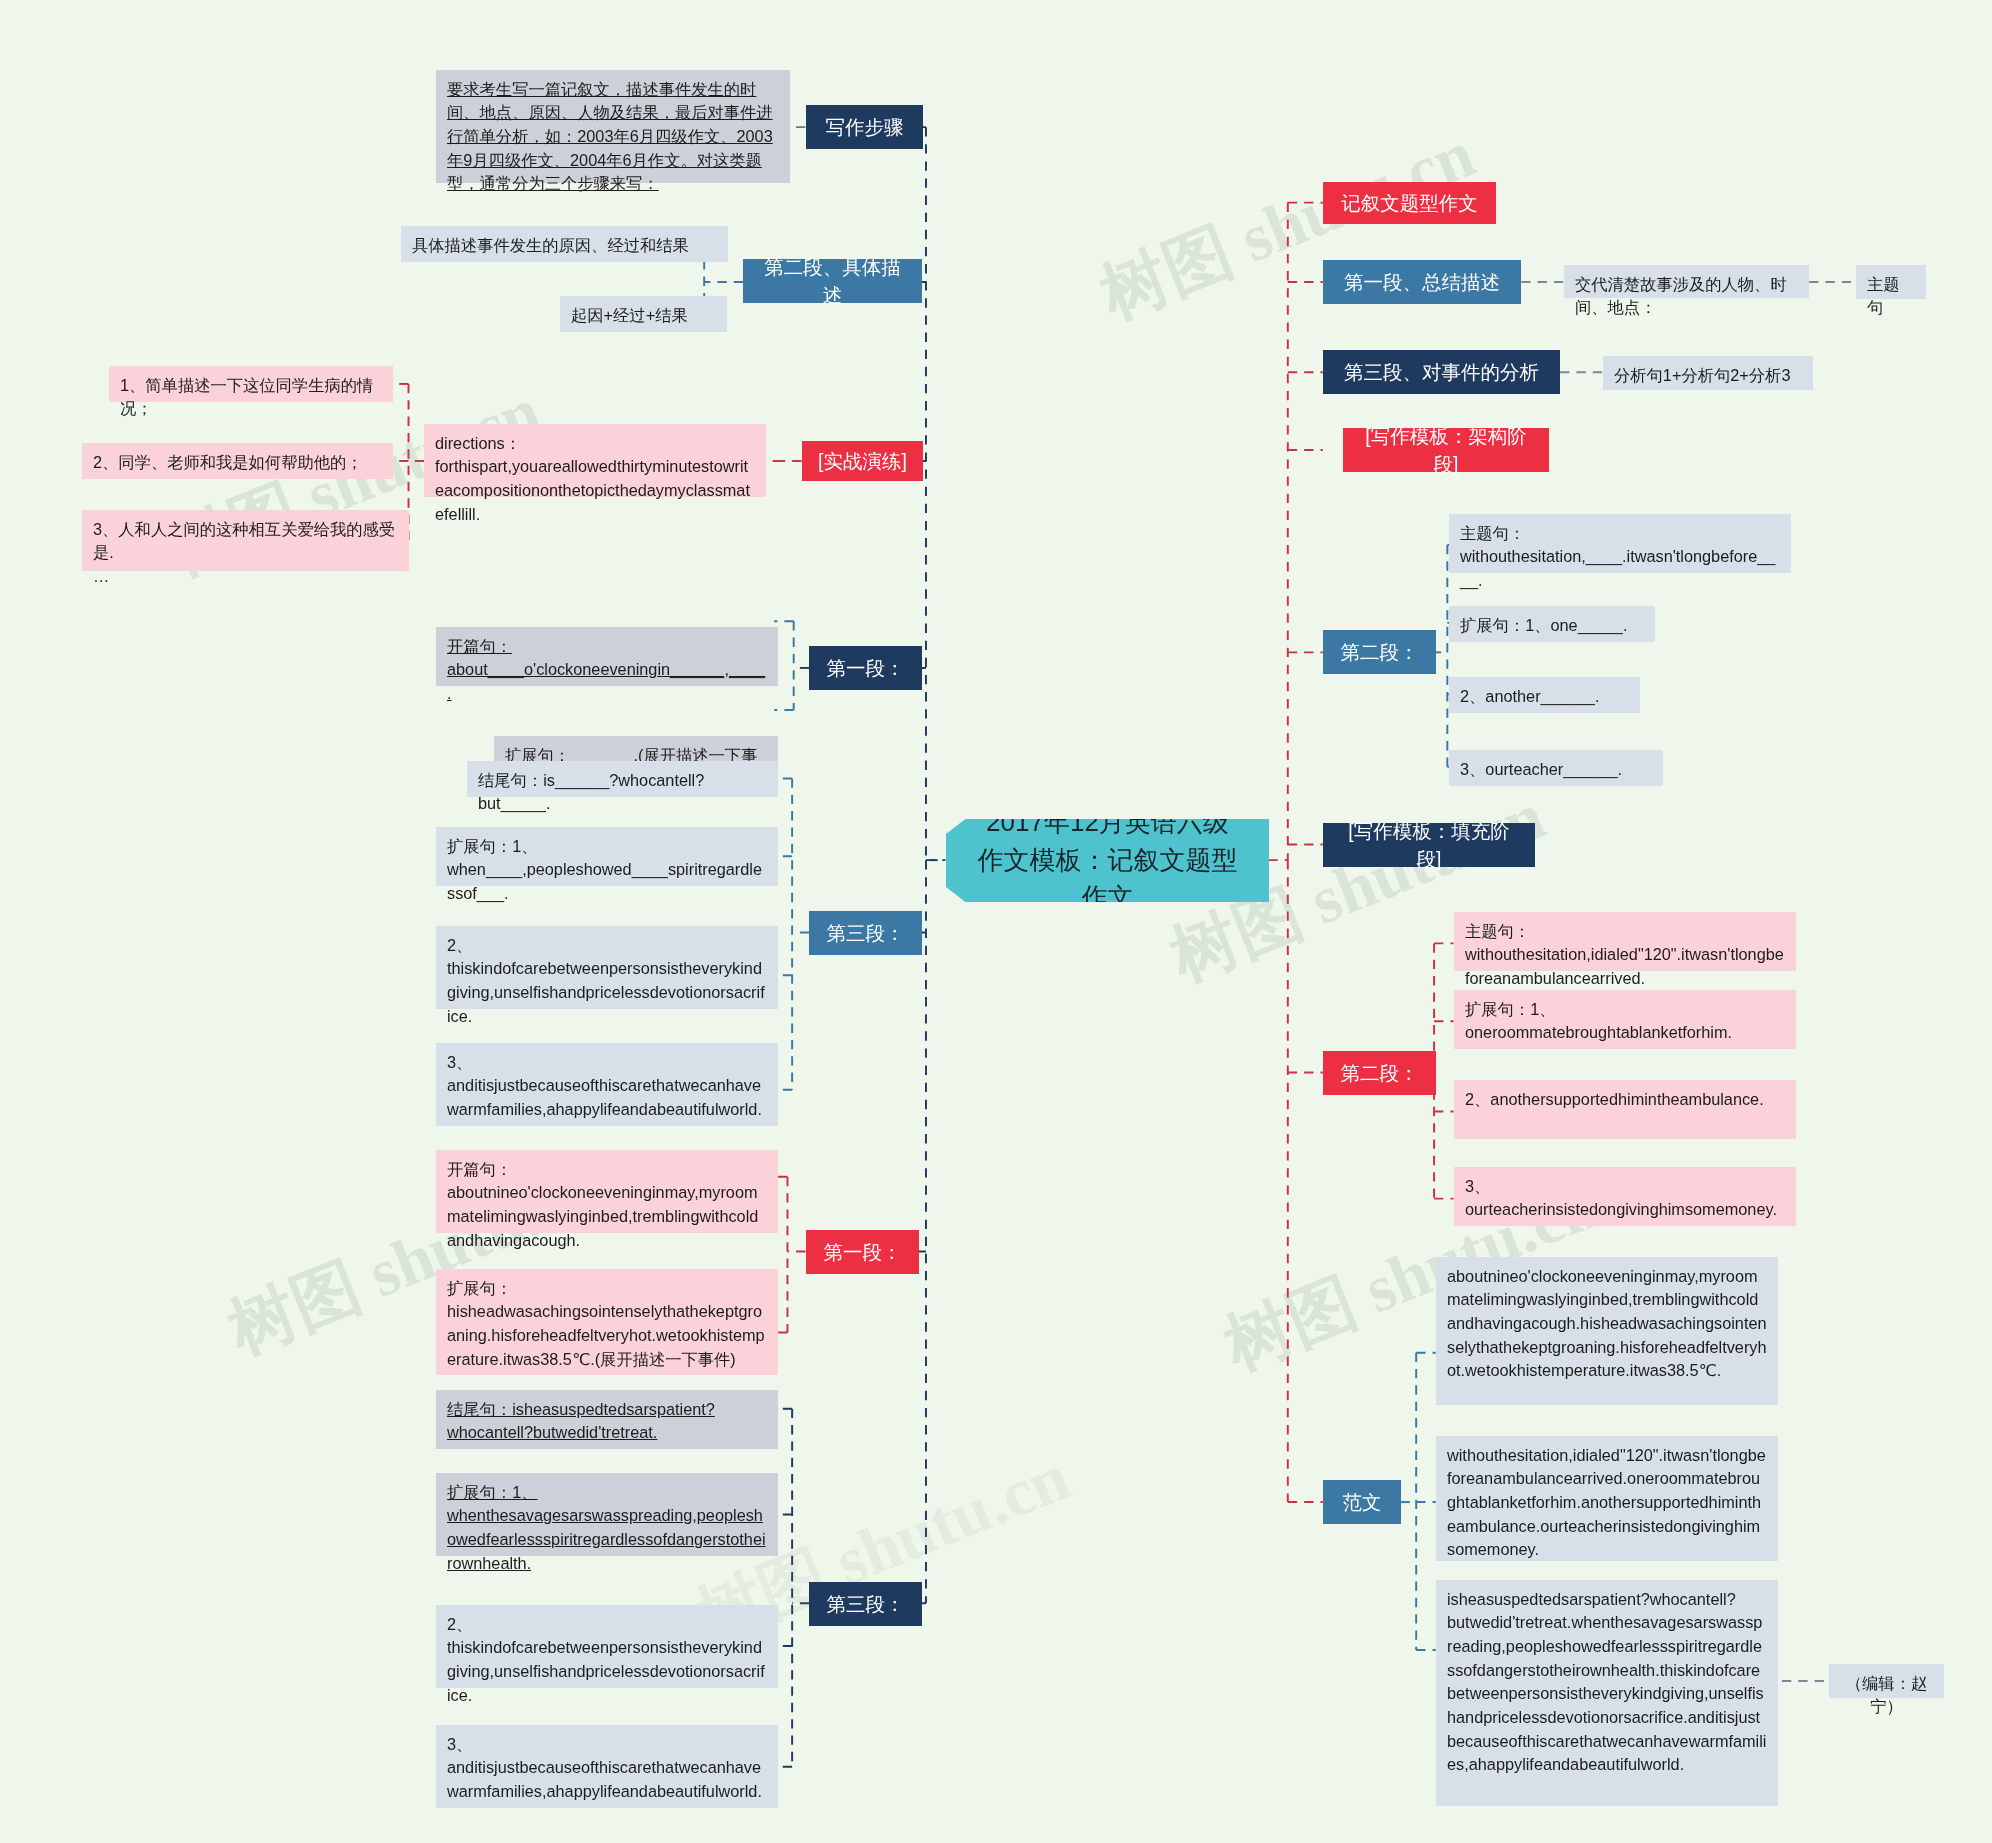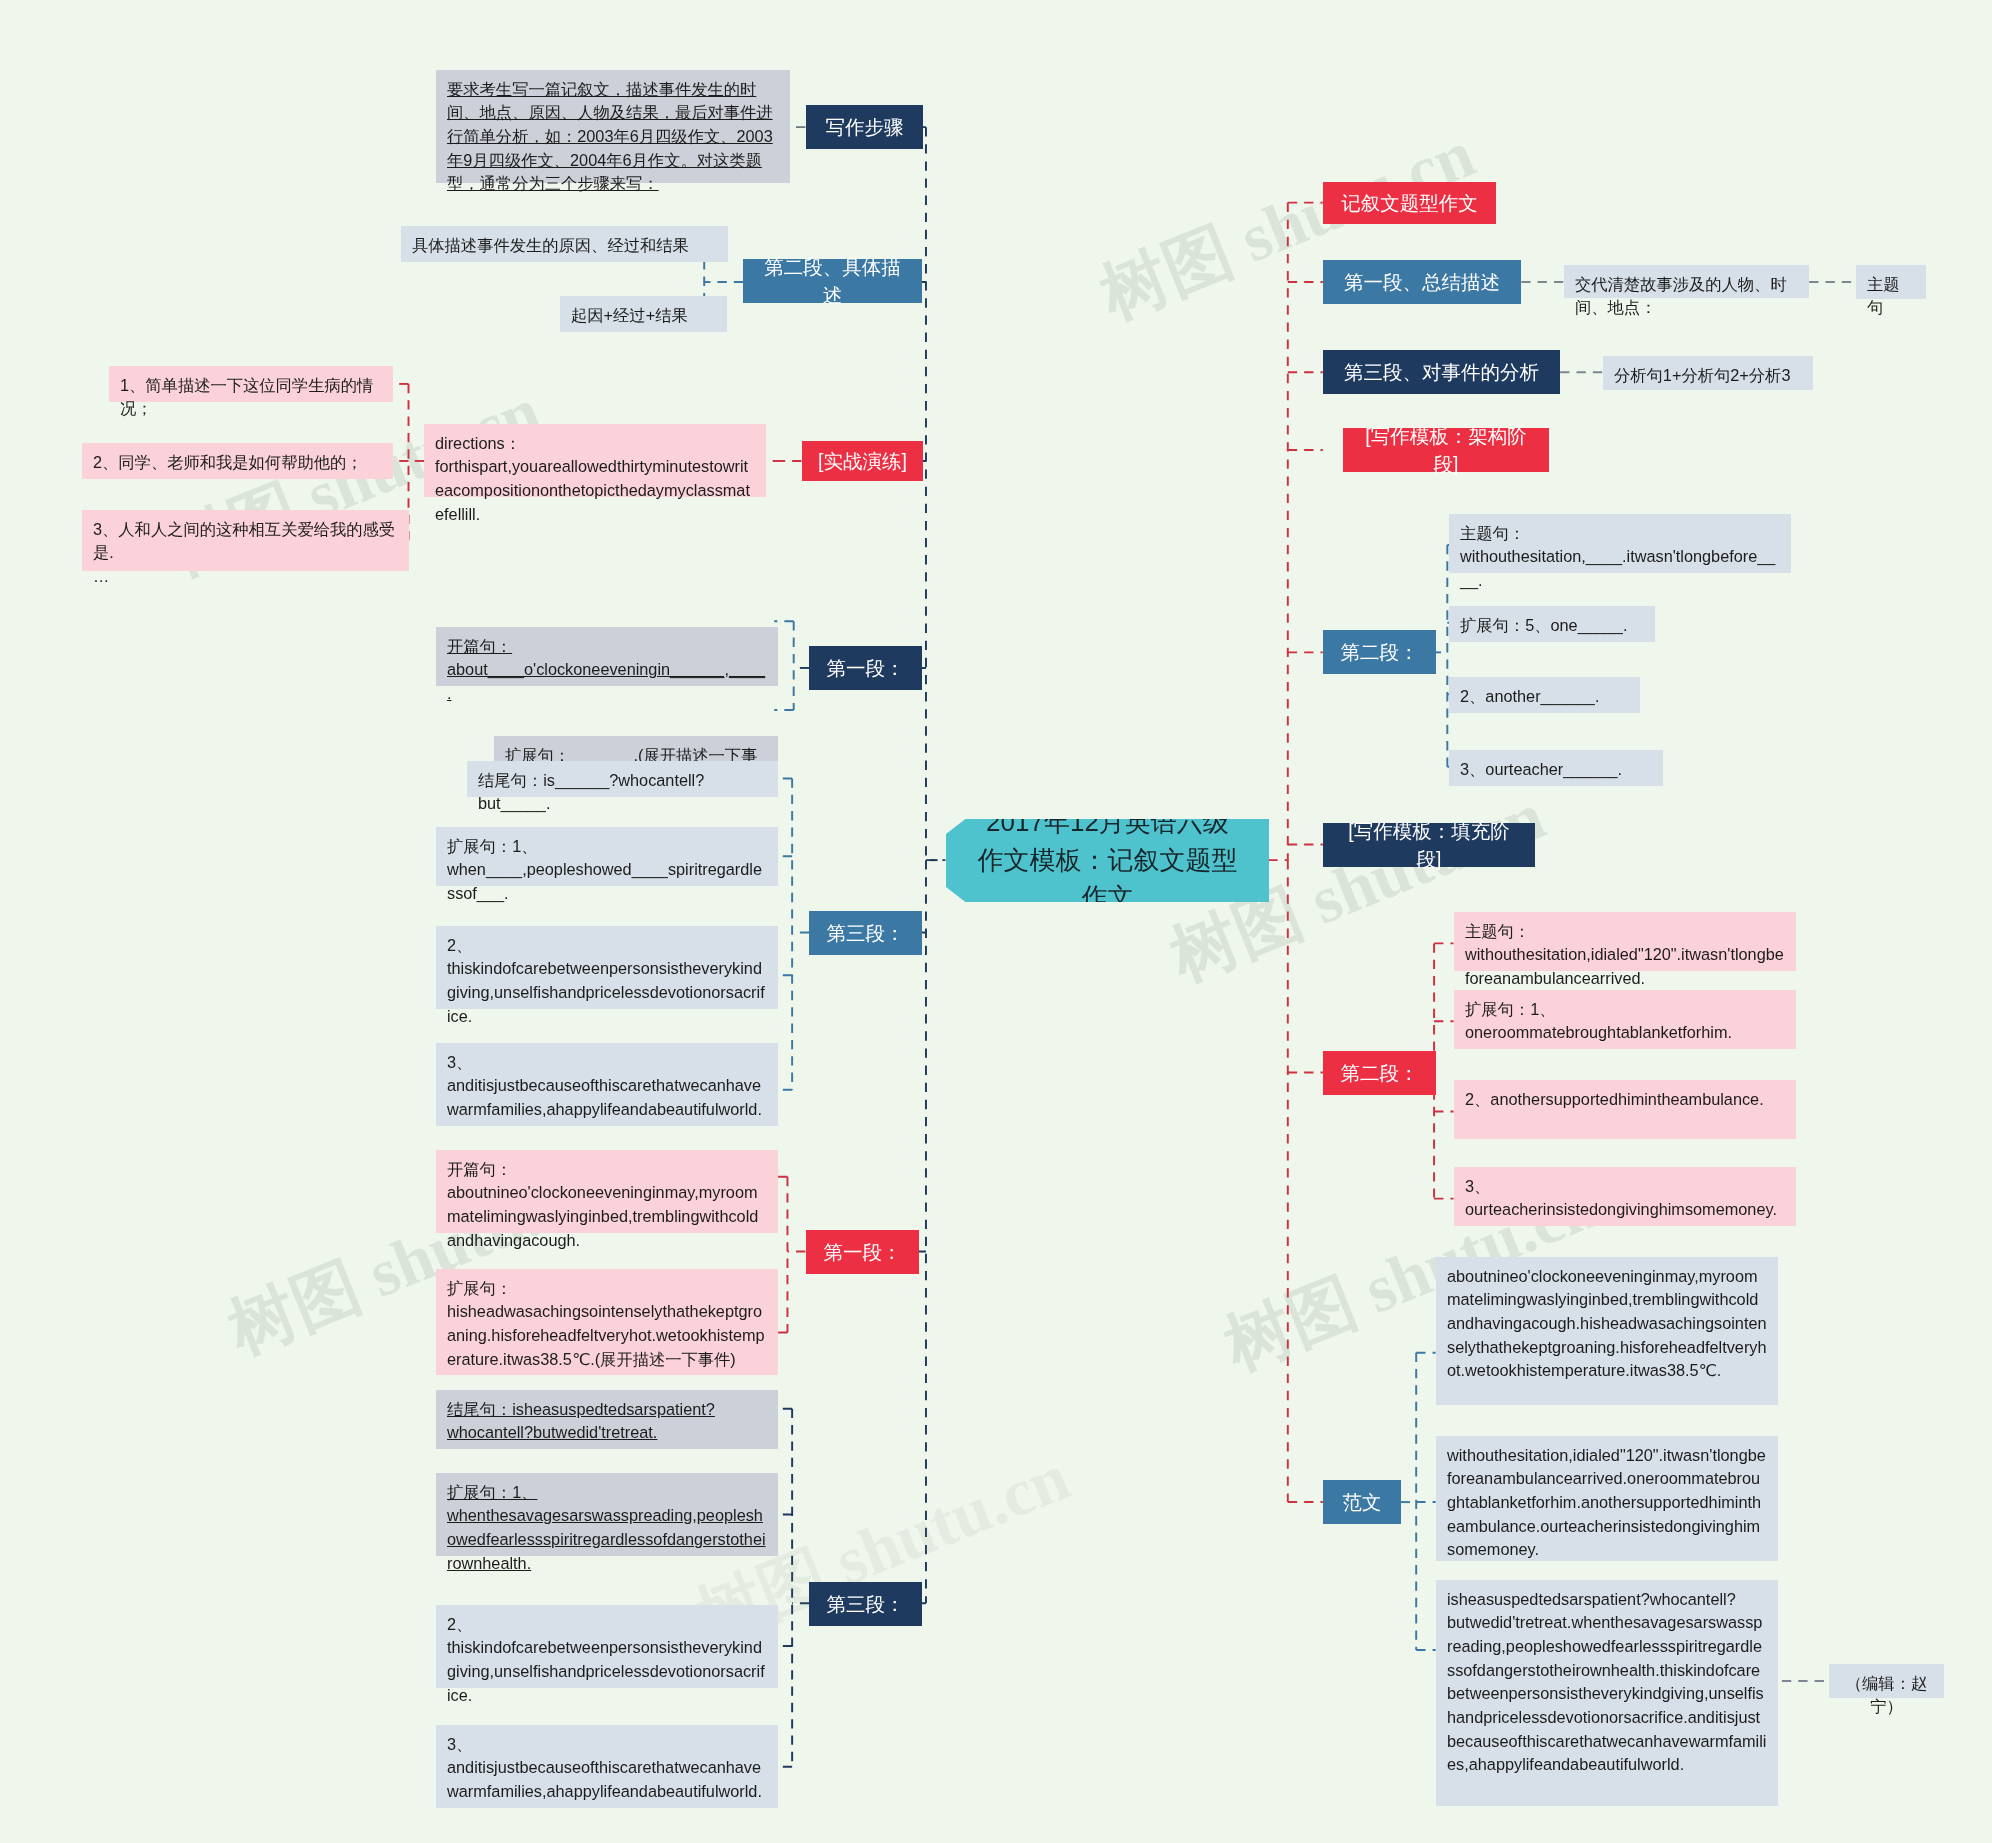--- a/index.html
+++ b/index.html
@@ -222,21 +222,21 @@
   <div class="node chip blue" style="left:1323px;top:260px;width:198px;height:44px;">第一段、总结描述</div>
   <div class="node leaf" style="left:1564px;top:265px;width:245px;height:33px;">交代清楚故事涉及的人物、时间、地点：</div>
   <div class="node leaf" style="left:1856px;top:265px;width:70px;height:34px;">主题句</div>
 
   <div class="node chip navy" style="left:1323px;top:350px;width:237px;height:44px;">第三段、对事件的分析</div>
   <div class="node leaf" style="left:1603px;top:356px;width:210px;height:34px;">分析句1+分析句2+分析3</div>
 
   <div class="node chip red" style="left:1323px;top:428px;width:206px;height:44px;margin-left:20px;">[写作模板：架构阶段]</div>
 
   <div class="node leaf" style="left:1449px;top:514px;width:342px;height:59px;">主题句：withouthesitation,____.itwasn'tlongbefore____.</div>
-  <div class="node leaf" style="left:1449px;top:606px;width:206px;height:36px;">扩展句：5、one_____.</div>
+  <div class="node leaf" style="left:1449px;top:606px;width:206px;height:36px;">扩展句：1、one_____.</div>
   <div class="node leaf" style="left:1449px;top:677px;width:191px;height:36px;">2、another______.</div>
   <div class="node leaf" style="left:1449px;top:750px;width:214px;height:36px;">3、ourteacher______.</div>
   <div class="node chip blue" style="left:1323px;top:630px;width:113px;height:44px;">第二段：</div>
 
   <div class="node chip navy" style="left:1323px;top:823px;width:212px;height:44px;">[写作模板：填充阶段]</div>
 
   <div class="node leaf pink" style="left:1454px;top:912px;width:342px;height:59px;">主题句：withouthesitation,idialed"120".itwasn'tlongbeforeanambulancearrived.</div>
   <div class="node leaf pink" style="left:1454px;top:990px;width:342px;height:59px;">扩展句：1、oneroommatebroughtablanketforhim.</div>
   <div class="node leaf pink" style="left:1454px;top:1080px;width:342px;height:59px;">2、anothersupportedhimintheambulance.</div>
   <div class="node leaf pink" style="left:1454px;top:1167px;width:342px;height:59px;">3、ourteacherinsistedongivinghimsomemoney.</div>

